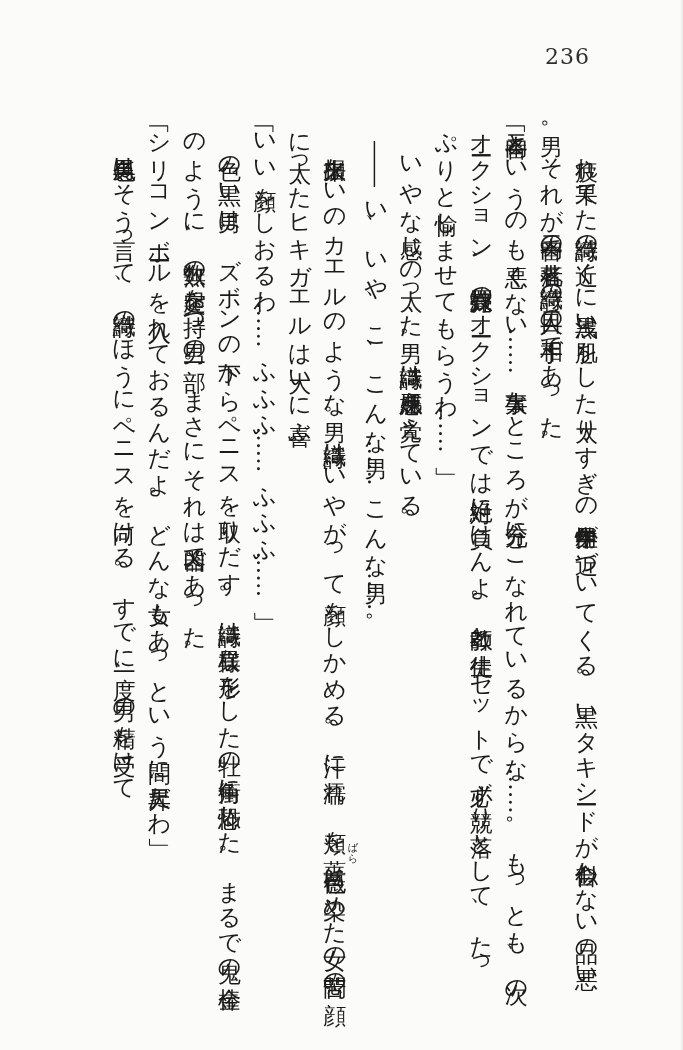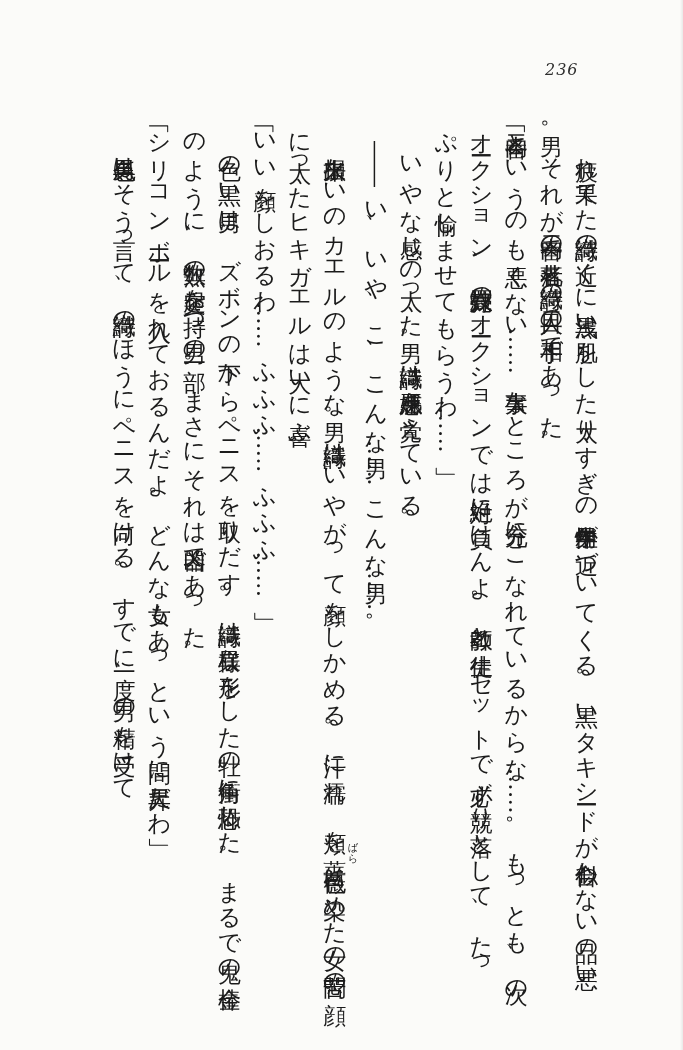--- a/index.html
+++ b/index.html
@@ -18,23 +18,22 @@
     width:683px;height:1050px;
     background:var(--bg);
     overflow:hidden;
   }
   .scan-edge{
     position:absolute;top:0;right:0;width:3px;height:1050px;
     background:linear-gradient(to left,#e9e9e7,rgba(233,233,231,0));
   }
   .page-number{
     position:absolute;
-    top:60px;left:545px;
-    font-size:16px;
-    font-style:italic;
+    top:44px;left:545px;
+    font-size:22px;
     color:var(--pagenum);
     letter-spacing:1px;
   }
   .body-text{
     position:absolute;
     top:118px;right:79px;
     width:562px;
     height:876px;
     writing-mode:vertical-rl;
     -webkit-writing-mode:vertical-rl;

